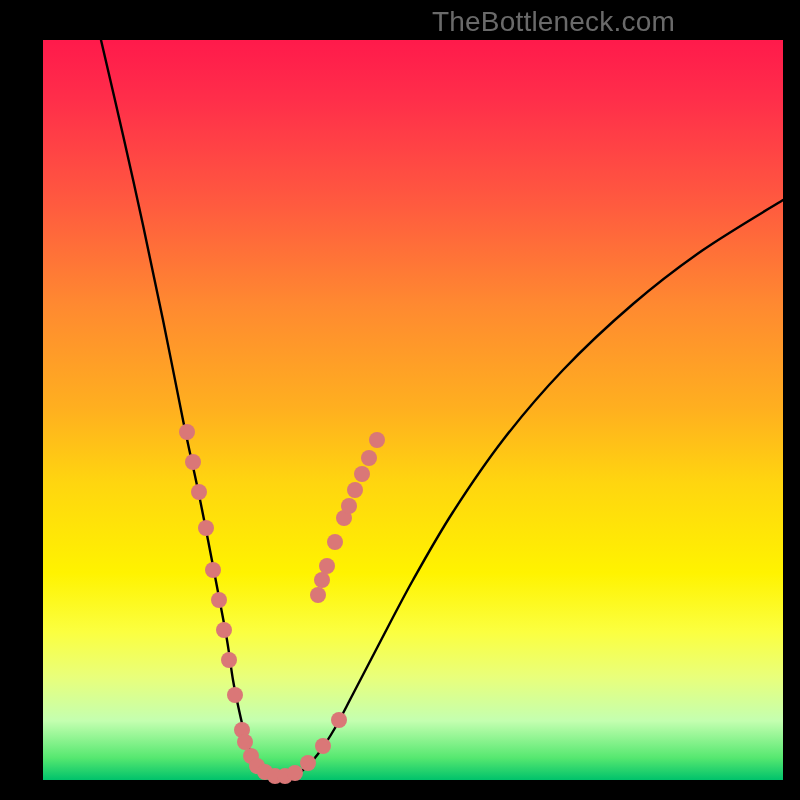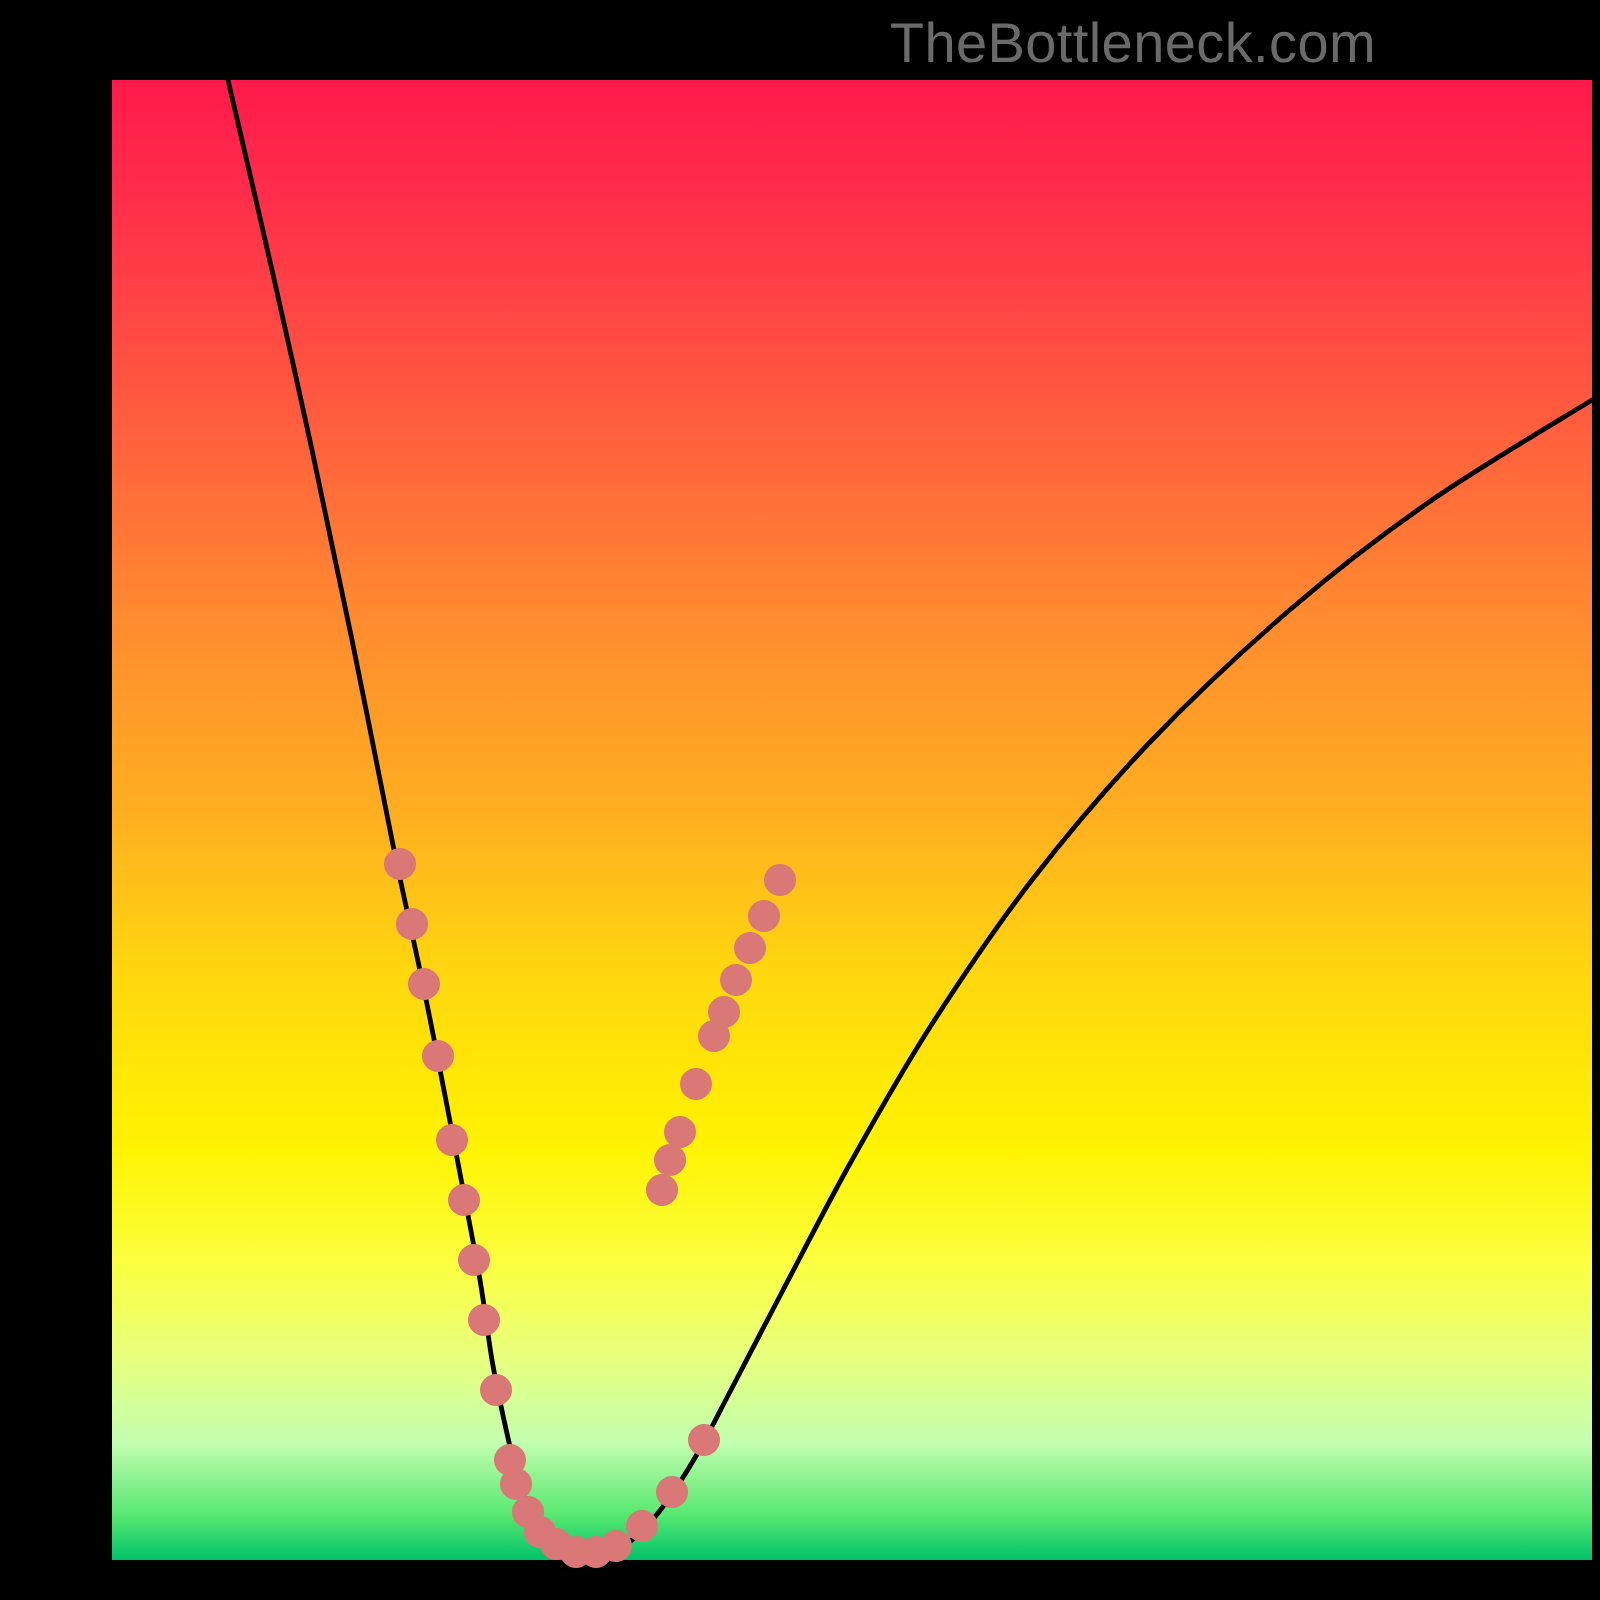--- a/index.html
+++ b/index.html
@@ -6,21 +6,21 @@
     margin: 0;
     padding: 0;
     width: 800px;
     height: 800px;
     background: #000000;
     overflow: hidden;
   }
   .chart-container {
     position: absolute;
     top: 0;
-    left: 16px;
+    left: 3px;
     width: 684px;
     height: 800px;
   }
   .plot-area {
     position: absolute;
     left: 40px;
     top: 40px;
     width: 740px;
     height: 740px;
     background: linear-gradient(to bottom,

